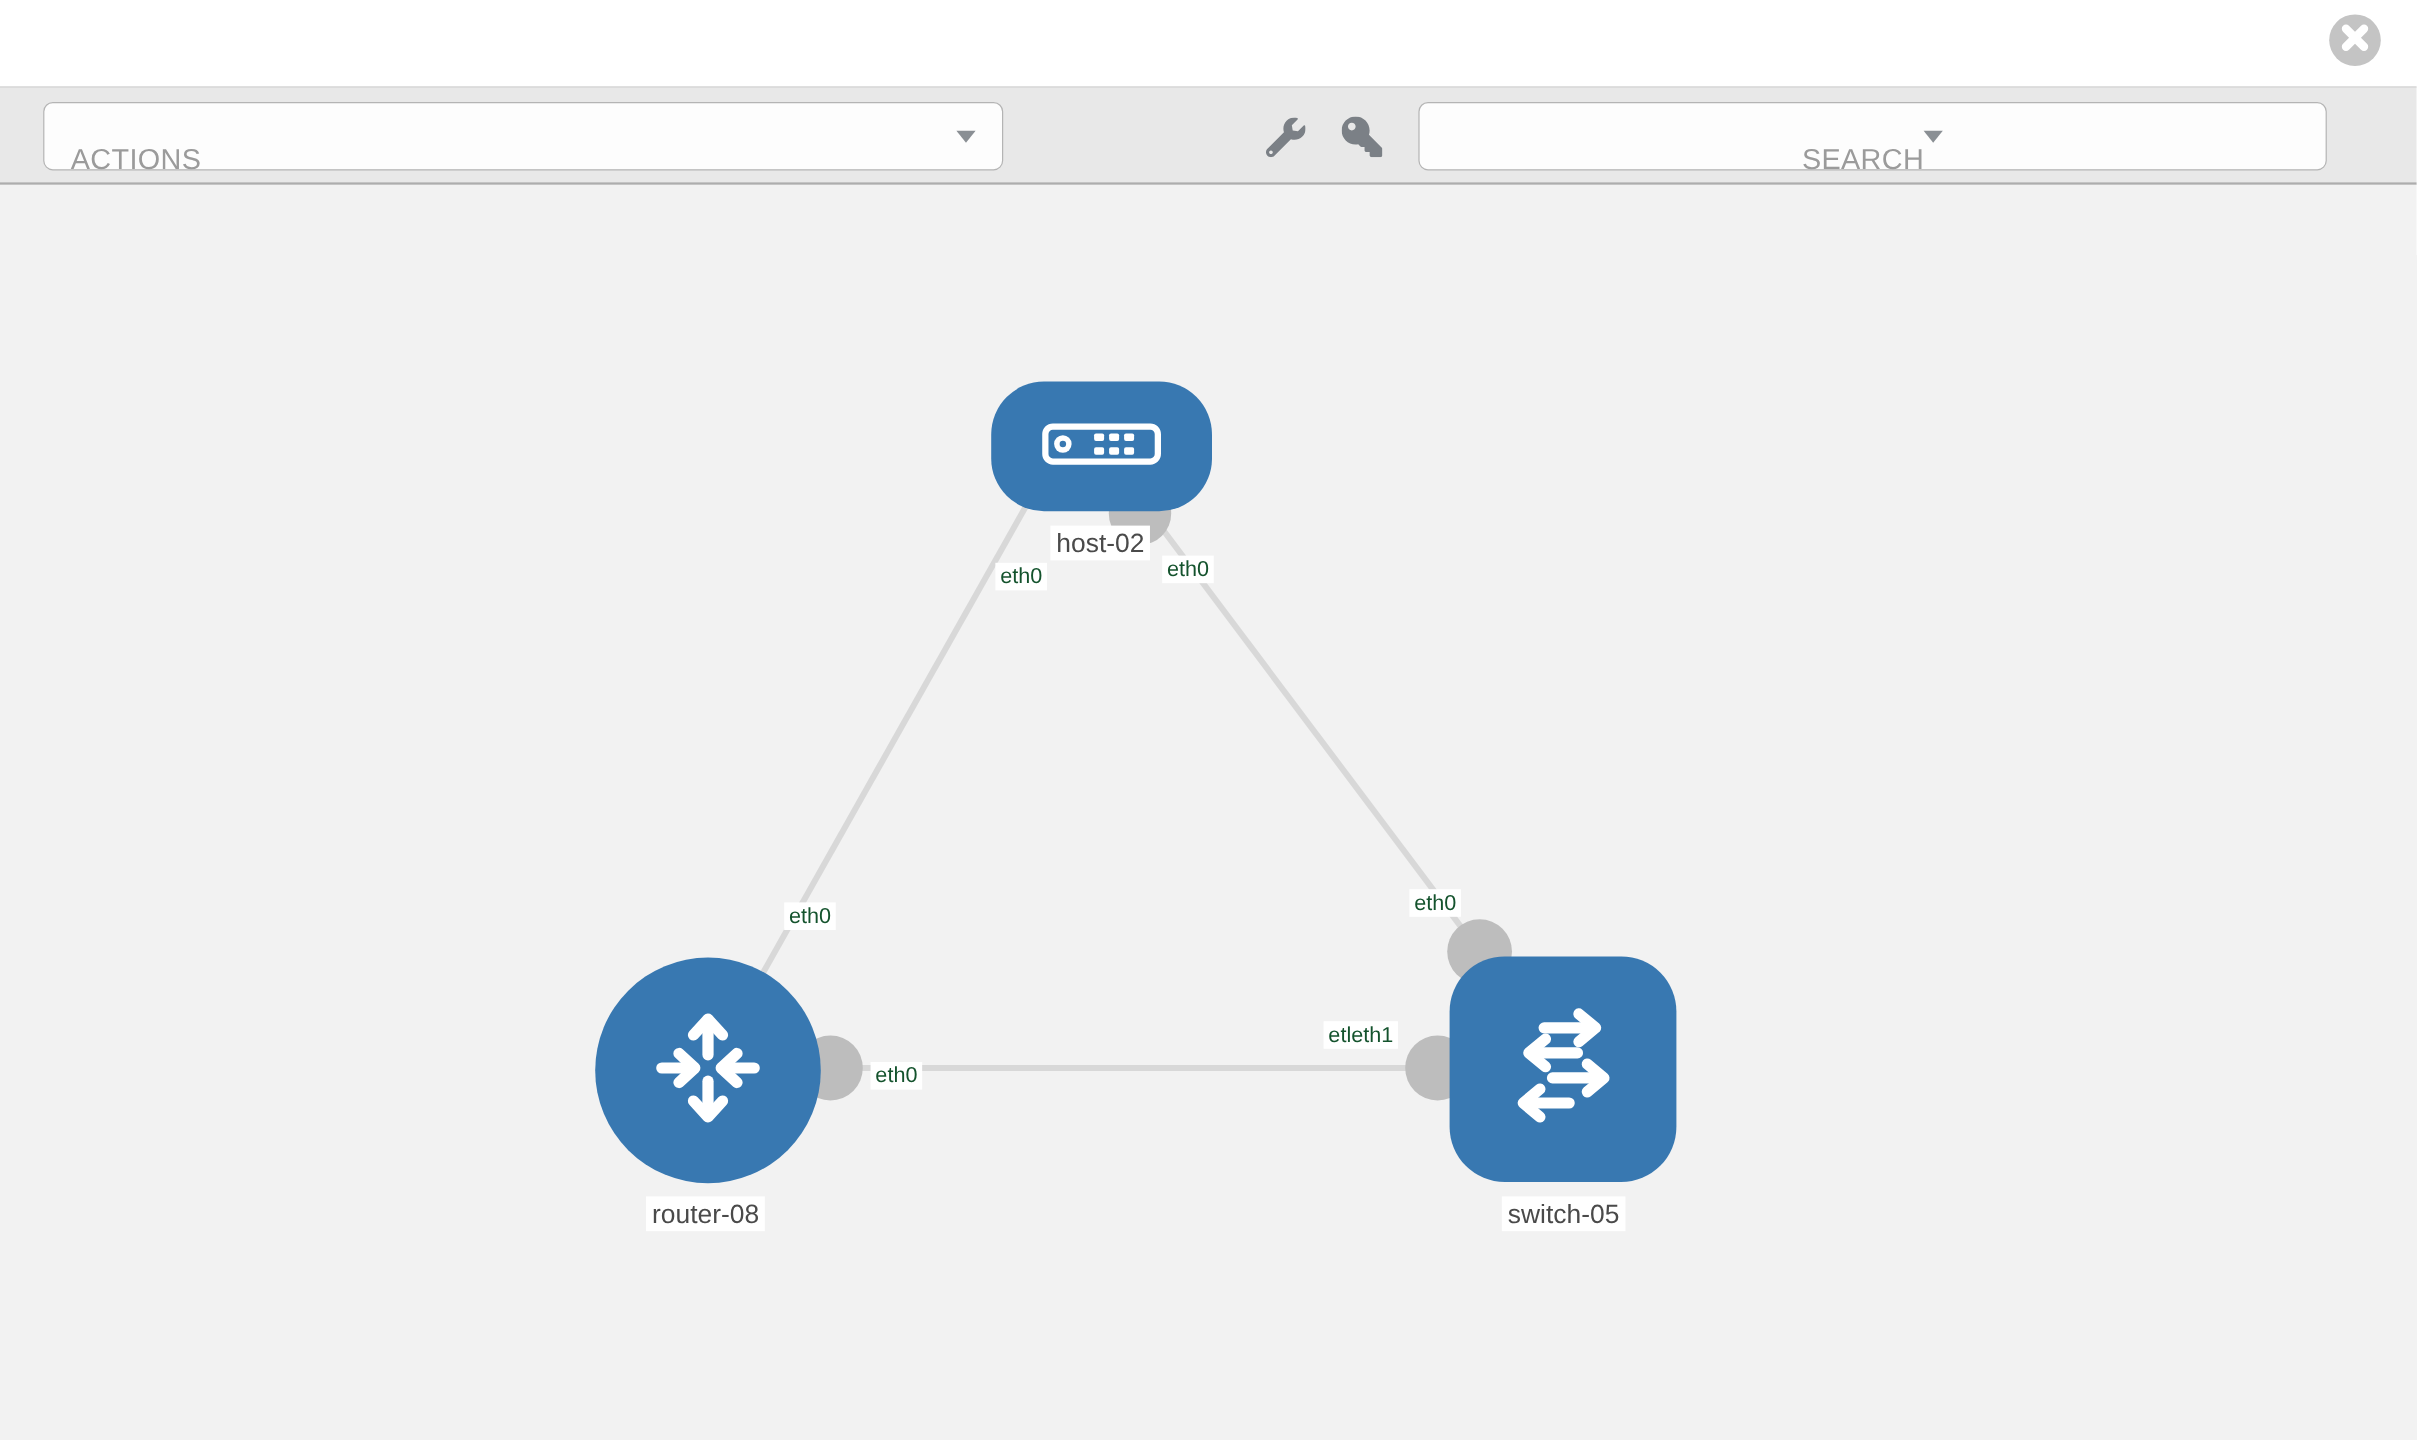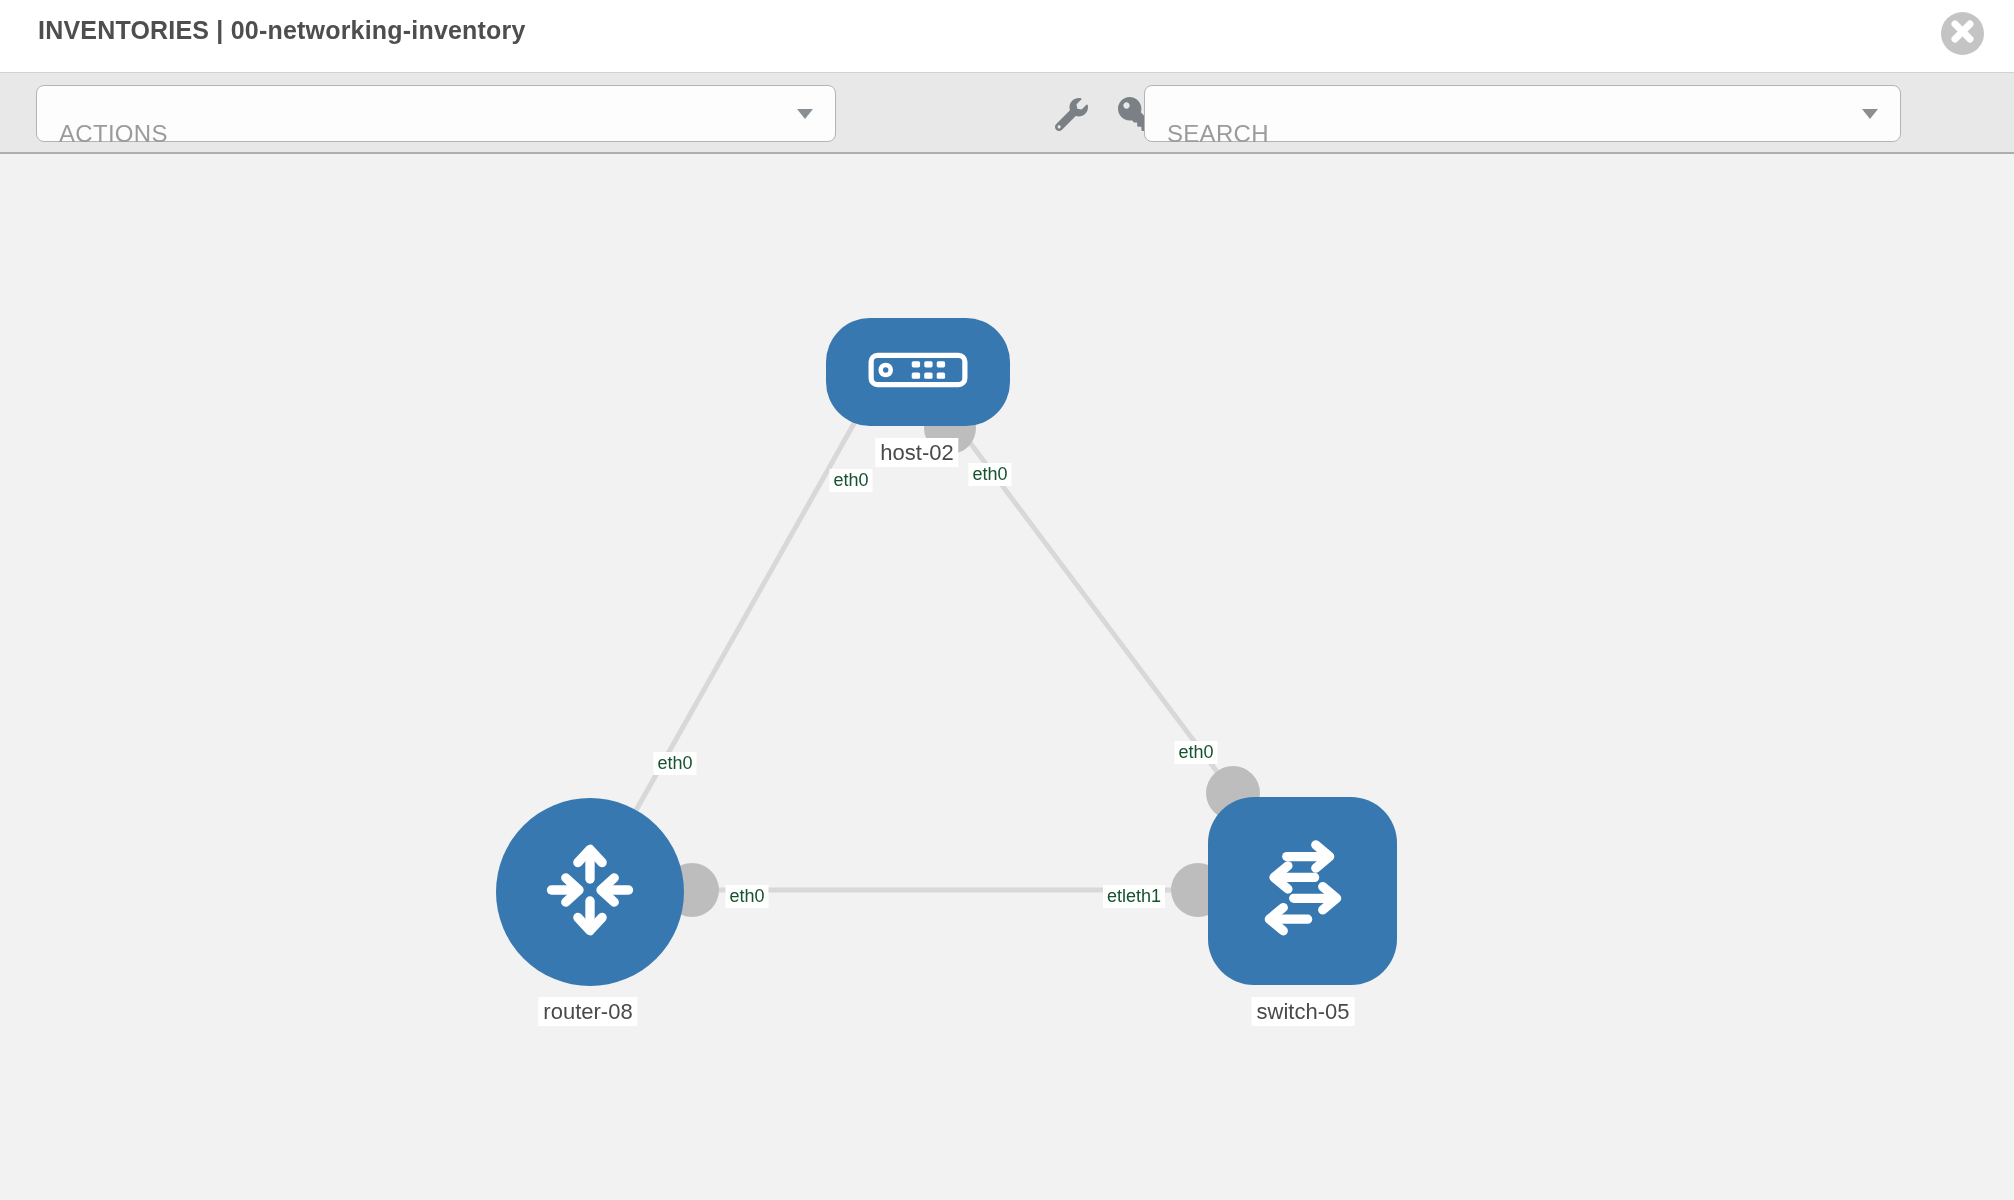--- a/index.html
+++ b/index.html
@@ -16,21 +16,21 @@
   
   .tbar{position:absolute;left:0;top:72px;width:2014px;height:82px;background:#e8e8e8;
         border-top:1px solid #d2d2d2;border-bottom:2px solid #adadad;}
   .select-box{position:absolute;top:12px;height:57px;background:#fdfdfd;border:1px solid #b4b4b4;
               border-radius:8px;display:flex;align-items:center;justify-content:space-between;
               padding:0 22px;cursor:pointer;}
   .select-box .lbl{font-size:24px;color:#9b9b9b;letter-spacing:.3px;margin-top:40px;}
   .caret{width:0;height:0;border-left:8px solid transparent;border-right:8px solid transparent;
          border-top:10px solid #8a8f94;}
   .actions-box{left:36px;width:800px;}
-  .search-box{left:1144px;width:757px;}
+  .search-box{left:1182px;width:757px;justify-content:center;}
   .tool-ic{position:absolute;top:21px;width:40px;height:40px;display:flex;align-items:center;
            justify-content:center;cursor:pointer;}
   .tool-ic svg{display:block;}
 
   
   .canvas{position:absolute;left:0;top:154px;width:2014px;height:1046px;background:#f2f2f2;}
   .canvas svg.wires{position:absolute;left:0;top:0;}
 
   .node{position:absolute;background:#3878b1;display:flex;align-items:center;justify-content:center;cursor:pointer;}
   .node-host{left:826px;top:164px;width:184px;height:108px;border-radius:44px;}
@@ -41,21 +41,20 @@
           font-size:22px;padding:2px 5px;white-space:nowrap;line-height:1.15;}
   .iflabel{position:absolute;transform:translateX(-50%);background:#ffffff;color:#14532d;
            font-size:18px;padding:1px 4px;white-space:nowrap;line-height:1.15;margin-top:12px;}
 </style>
 </head>
 <body>
 
 <div id="app">
 
   <div class="hdr">
-    <div class="hdr-title">INVENTORIES | 00-networking-inventory</div>
     <div class="close-btn">
       <span>
         <svg width="43" height="43" viewBox="0 0 43 43">
           <line x1="14" y1="14" x2="29" y2="29" stroke="#fff" stroke-width="7" stroke-linecap="round"></line>
           <line x1="29" y1="14" x2="14" y2="29" stroke="#fff" stroke-width="7" stroke-linecap="round"></line>
         </svg>
       </span>
     </div>
   </div>
 
@@ -148,16 +147,16 @@
 
     <div class="nlabel" style="left:917px;top:284px;">host-02</div>
     <div class="nlabel" style="left:588px;top:843px;">router-08</div>
     <div class="nlabel" style="left:1303px;top:843px;">switch-05</div>
 
     <div class="iflabel" style="left:851px;top:303px;">eth0</div>
     <div class="iflabel" style="left:990px;top:297px;">eth0</div>
     <div class="iflabel" style="left:675px;top:586px;">eth0</div>
     <div class="iflabel" style="left:1196px;top:575px;">eth0</div>
     <div class="iflabel" style="left:747px;top:719px;">eth0</div>
-    <div class="iflabel" style="left:1134px;top:719px;">etleth1</div>
+    <div class="iflabel" style="left:1134px;top:685px;">etleth1</div>
 
   </div>
 </div>
 
 </body></html>

